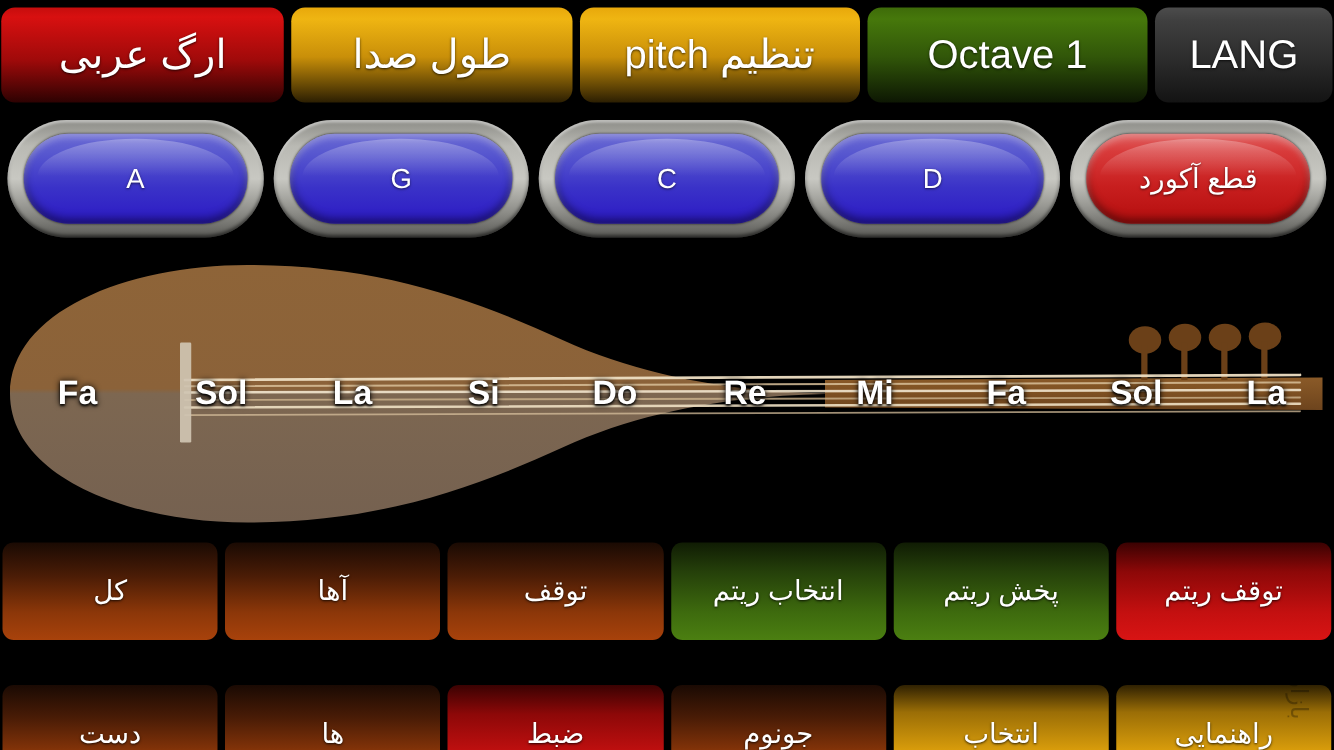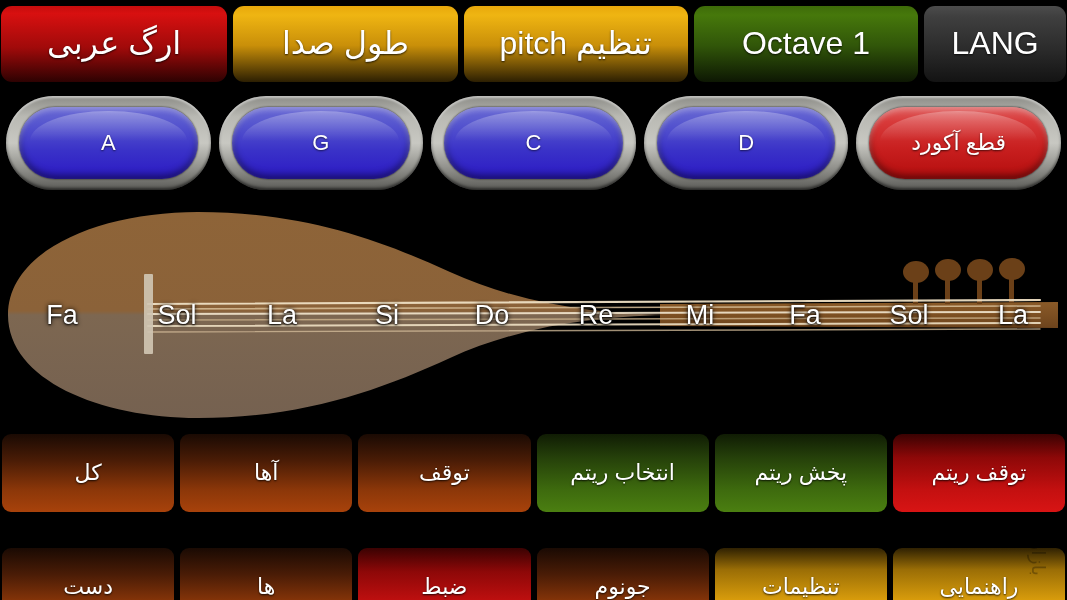--- a/index.html
+++ b/index.html
@@ -136,21 +136,21 @@
     left: 0; top: 196px;
     width: 1067px;
     height: 232px;
     background: #000;
   }
   .instrument svg { display: block; }
   .note {
     position: absolute;
     color: #ffffff;
     font-size: 27px;
-    font-weight: normal;
+    font-weight: bold;
     text-shadow: 0 0 5px rgba(0,0,0,.95), 0 1px 2px rgba(0,0,0,.9);
     transform: translate(-50%, -50%);
     white-space: nowrap;
     pointer-events: auto;
     z-index: 5;
   }
 
   
   .botrow {
     position: absolute;
@@ -373,21 +373,21 @@
     <div class="botbtn bb-brown">
       <span>ها</span>
     </div>
     <div class="botbtn bb-red">
       <span>ضبط</span>
     </div>
     <div class="botbtn bb-brown">
       <span>جونوم</span>
     </div>
     <div class="botbtn bb-gold">
-      <span>تنظیمات</span>
+      <span>انتخاب</span>
     </div>
     <div class="botbtn bb-gold">
       <span>راهنمایی</span>
     </div>
   </div>
 
   <div class="watermark">بازار</div>
 
 </div>
 

